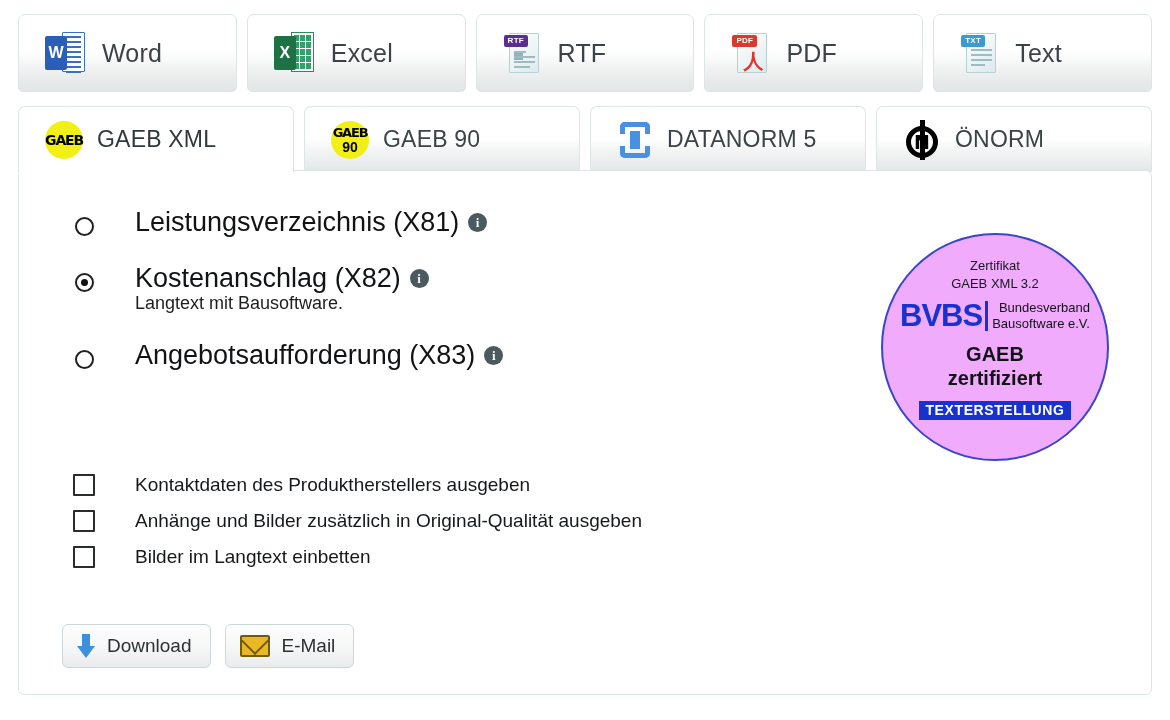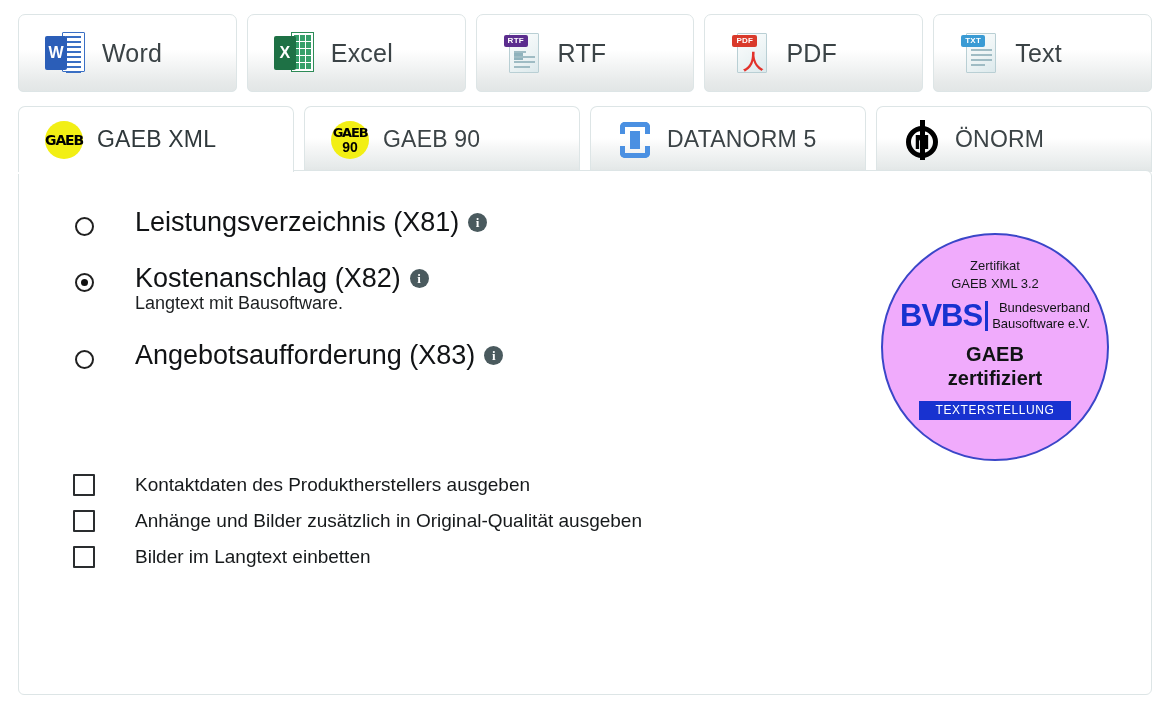--- a/index.html
+++ b/index.html
@@ -233,21 +233,21 @@
     padding-top: 22px;
   }
   .seal .s1 { font-size: 13px; color: #15181a; line-height: 1.35; text-align: center; font-family: "Liberation Sans", sans-serif; }
   .seal .bvbs-row { display: flex; align-items: center; margin-top: 8px; }
   .seal .bvbs { font-size: 31px; font-weight: 800; color: #1832d0; letter-spacing: -1px; line-height: 1; }
   .seal .bar { width: 3px; height: 30px; background: #1832d0; margin: 0 4px 0 3px; }
   .seal .bvbs-sub { font-size: 13px; color: #101214; line-height: 1.18; text-align: right; }
   .seal .s3 { margin-top: 11px; font-size: 20px; font-weight: 700; color: #111315; line-height: 1.22; text-align: center; }
   .seal .s4 {
     margin-top: 10px; width: 152px; height: 19px; background: #1832d0;
-    color: #ffffff; font-size: 12px; font-weight: 400; letter-spacing: .6px;
+    color: #ffffff; font-size: 14px; font-weight: 700; letter-spacing: .6px;
     display: flex; align-items: center; justify-content: center;
   }
 </style>
 </head>
 <body>
 
 <div class="app">
 
   <div class="tabrow1">
 
@@ -411,20 +411,33 @@
       <div class="chk-row">
         <span class="chkbox"></span>
         <span class="chk-label">Anhänge und Bilder zusätzlich in Original-Qualität ausgeben</span>
       </div>
       <div class="chk-row">
         <span class="chkbox"></span>
         <span class="chk-label">Bilder im Langtext einbetten</span>
       </div>
     </div>
 
+    <div class="buttons">
+      <div class="btn">
+        <span class="dl-arrow">
+          <span class="shaft"></span>
+            <span class="head"></span>
+        </span>
+        <span class="blabel">Download</span>
+      </div>
+      <div class="btn">
+        <span class="env"></span>
+        <span class="blabel">E-Mail</span>
+      </div>
+    </div>
 
     <div class="seal">
       <span class="s1">Zertifikat</span>
       <span class="s1">GAEB XML 3.2</span>
       <span class="bvbs-row">
         <span class="bvbs">BVBS</span>
         <span class="bar"></span>
         <span class="bvbs-sub">
           <span style="display:block">Bundesverband</span>
           <span style="display:block">Bausoftware e.V.</span>

